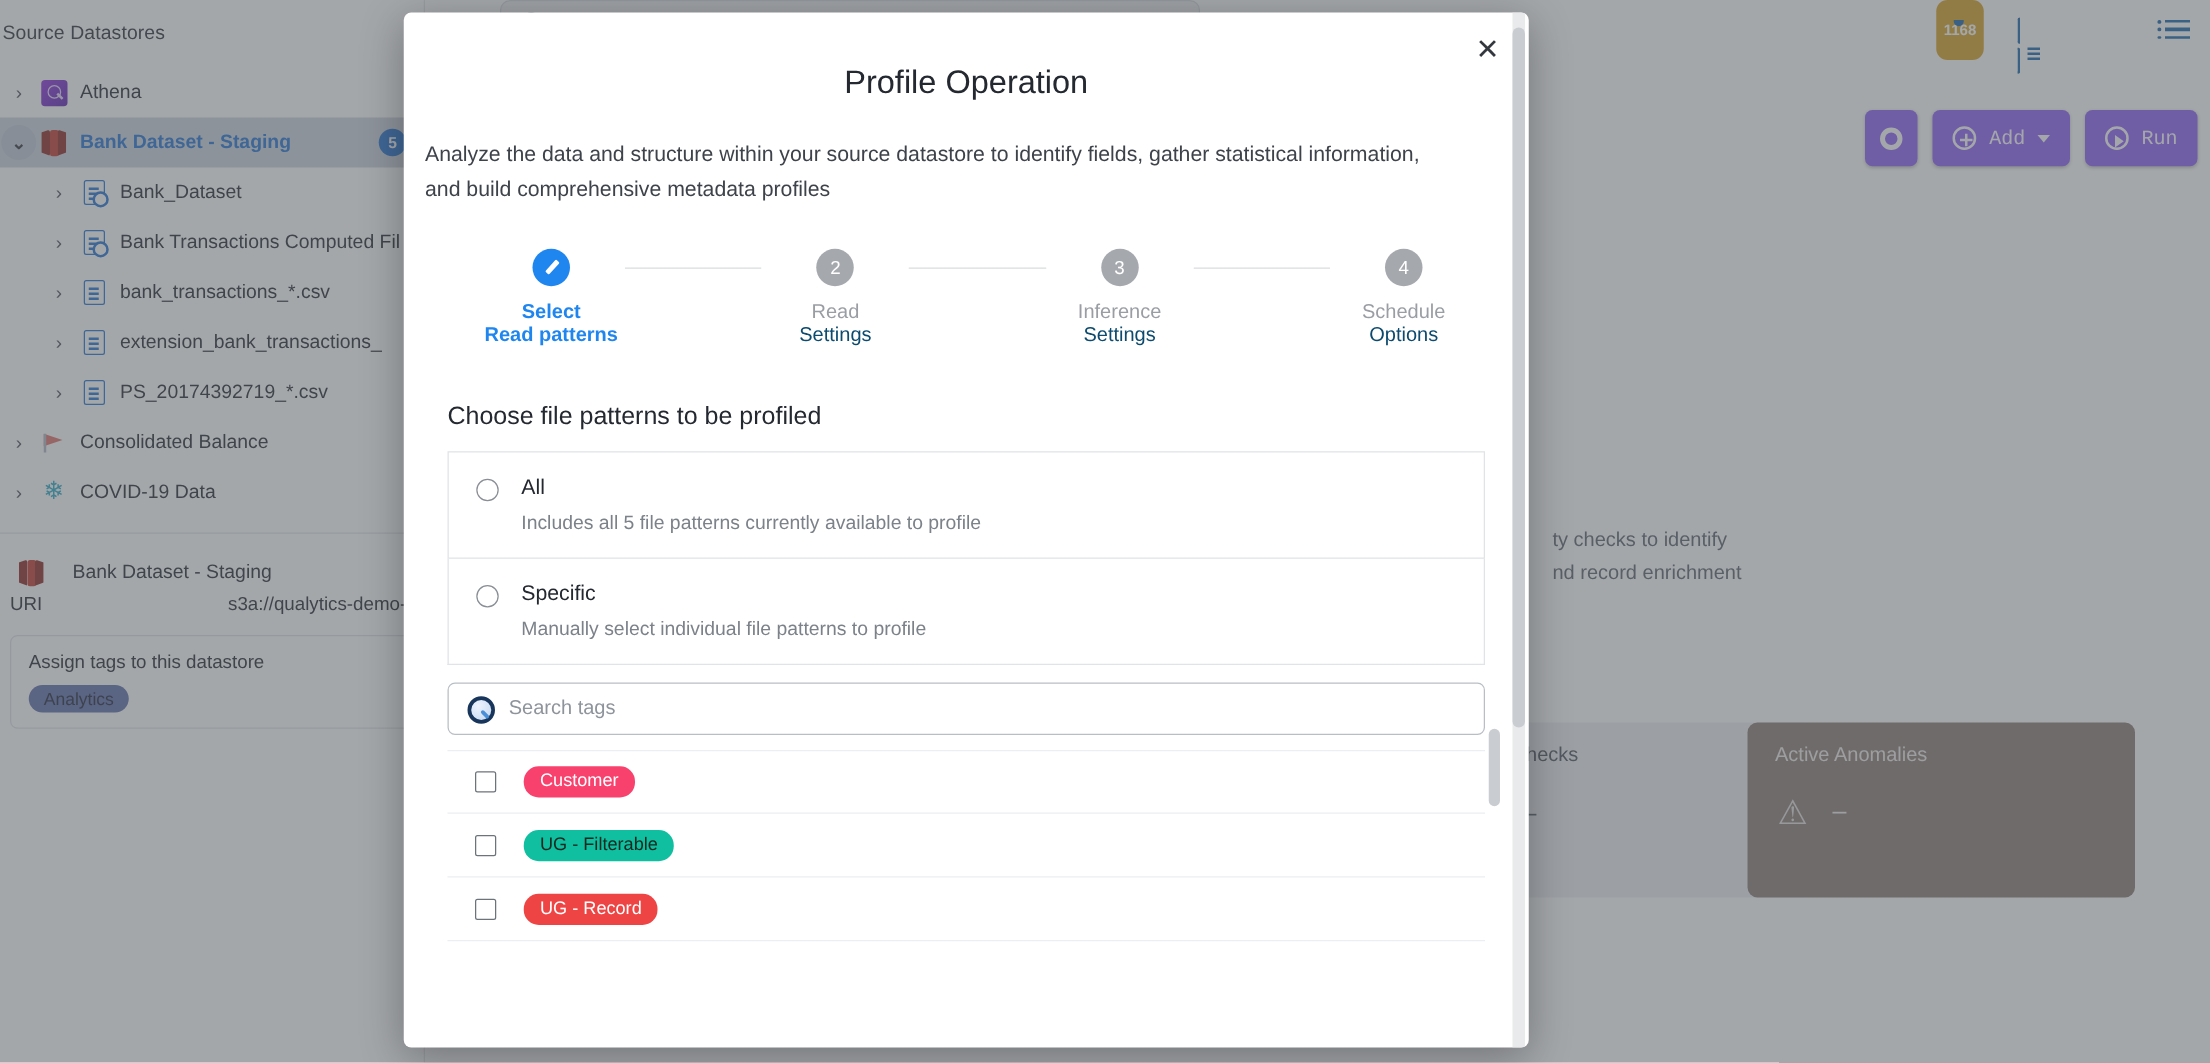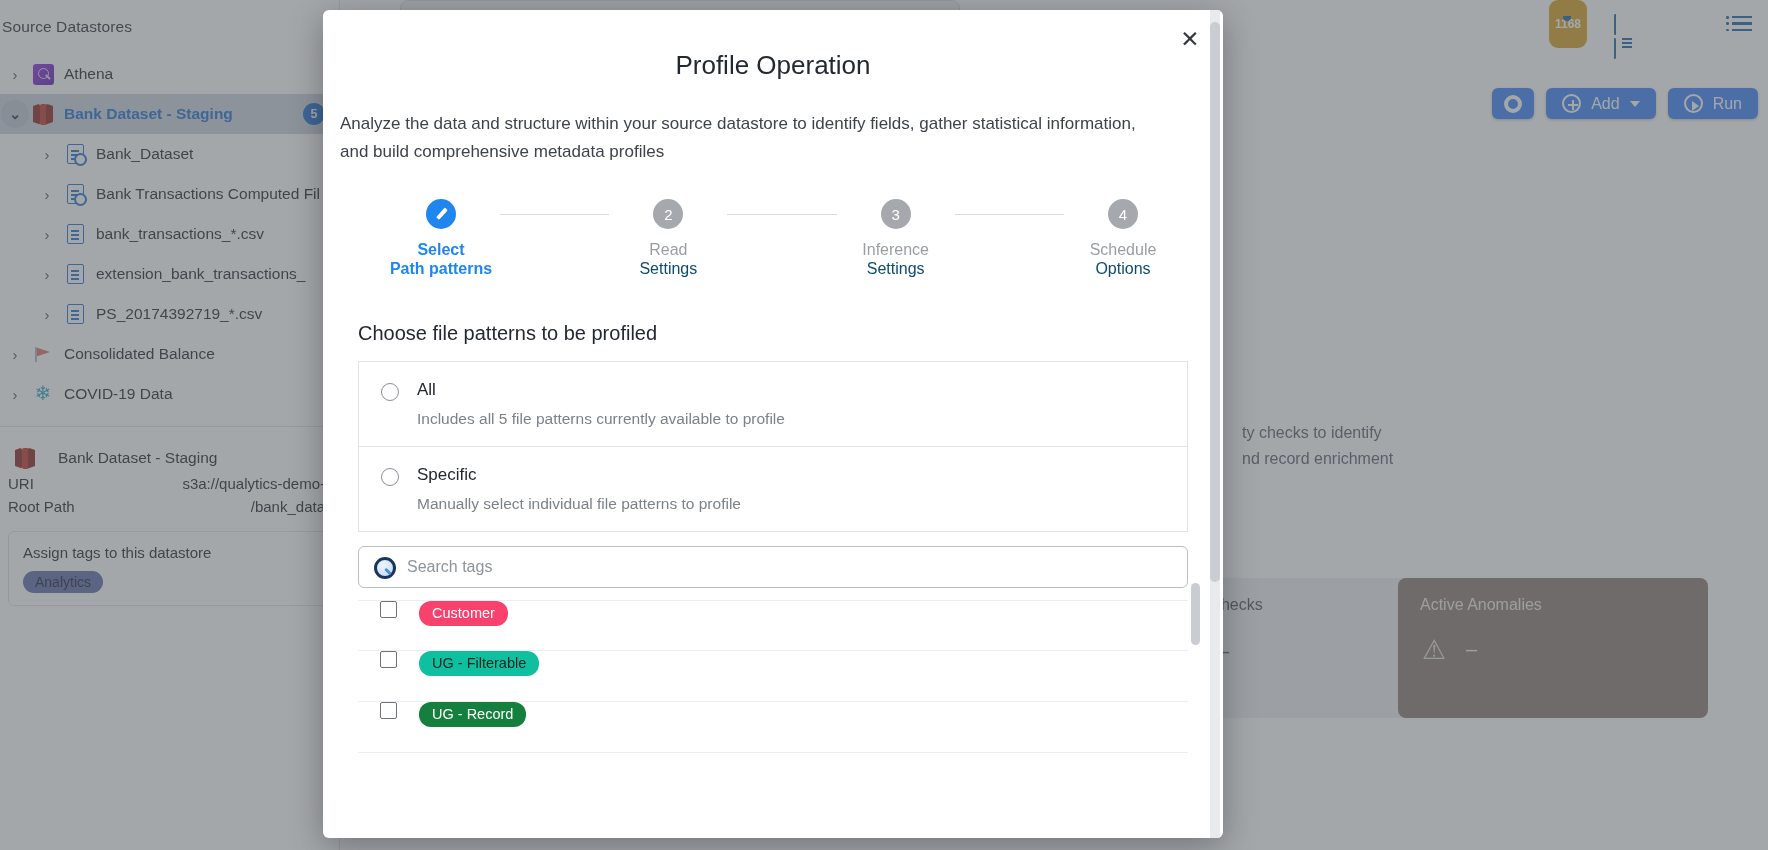--- a/index.html
+++ b/index.html
@@ -154,23 +154,23 @@
     background:#1565a8; box-shadow: 0 4px 0 #1565a8, 0 8px 0 #1565a8; }
   .moon-ico { width: 22px; height: 22px; border-radius: 50%;
     box-shadow: inset -6px 3px 0 0 #1565a8; transform: rotate(-18px); }
   .list-ico { width: 22px; height: 16px; }
   .list-ico i { display:block; height:2.4px; background:#1565a8; margin-bottom:4px; margin-left:6px;}
   .list-ico i::before { content:""; position:absolute; left:0; width:2.6px; height:2.6px;
     background:#1565a8; border-radius:50%; }
 
   .action-row { position: absolute; right: 10px; top: 88px; display: flex; gap: 12px; }
   .btn-blue {
-    background: #3b82f6; color: #fff; border-radius: 6px; height: 31px;
+    background: #8b5cf6; color: #fff; border-radius: 6px; height: 45px;
     display: flex; align-items: center; gap: 10px; padding: 0 16px;
-    font-size: 16px; box-shadow: 0 1px 3px rgba(0,0,0,.25);
+    font-size: 16px; box-shadow: 0 1px 3px rgba(0,0,0,.25); font-family: Liberation Mono, monospace;
   }
   .btn-sq { width: 42px; justify-content: center; padding: 0; }
   .gear-g { width: 18px; height: 18px; border-radius: 50%; border: 4px solid #fff; position: relative; }
   .plus-c { width: 19px; height: 19px; border-radius: 50%; border: 2px solid #fff; position: relative; }
   .plus-c::before, .plus-c::after { content:""; position:absolute; background:#fff; }
   .plus-c::before { left: 3.5px; top: 7.5px; width: 10px; height: 2px; }
   .plus-c::after  { top: 3.5px; left: 7.5px; height: 10px; width: 2px; }
   .play-c { width: 19px; height: 19px; border-radius: 50%; border: 2px solid #fff; position: relative; }
   .play-c::after { content:""; position:absolute; left:6px; top:4.5px;
     border-left: 7px solid #fff; border-top: 5px solid transparent; border-bottom: 5px solid transparent; }
@@ -289,21 +289,21 @@
     background: radial-gradient(circle at 35% 30%, #eef4ff 0%, #cfe0f5 70%);
   }
   .search-glyph::after {
     content: ""; position: absolute; left: 11px; top: 14px; width: 8px; height: 3px;
     background: #4a90d9; transform: rotate(45deg); border-radius: 2px;
   }
   .search-ph { font-size: 16px; color: #8e949c; }
 
   .tag-list { margin: 0 18px; }
   .tag-row {
-    display: flex; align-items: flex-start; gap: 22px;
+    display: flex; align-items: center; gap: 22px;
     height: 51px; padding-left: 22px; border-bottom: 1px solid #eceef1;
   }
   .tag-row:first-child { border-top: 1px solid #eceef1; margin-top: 12px; }
   .chkbox {
     width: 17px; height: 17px; border: 1.7px solid #6d737b; border-radius: 2px;
     flex: 0 0 17px; background: #fff;
   }
   .tag-pill {
     border-radius: 12px; padding: 4px 13px; font-size: 14.5px; line-height: 17px;
   }
@@ -416,24 +416,20 @@
             <i class="lobe l3"></i>
           </span>
       </span>
       <span>Bank Dataset - Staging</span>
     </div>
 
     <div class="kv">
       <span class="k">URI</span>
       <span class="v">s3a://qualytics-demo-</span>
     </div>
-    <div class="kv">
-      <span class="k">Root Path</span>
-      <span class="v">/bank_data</span>
-    </div>
 
 
     <div class="panel">
       <div class="lbl">
           <span>Assign tags to this datastore</span>
         </div>
       <span class="chip">Analytics</span>
     </div>
   </div>
 
@@ -503,21 +499,21 @@
     <div class="modal-title">Profile Operation</div>
 
     <div class="modal-desc">Analyze the data and structure within your source datastore to identify fields, gather statistical information, and build comprehensive metadata profiles</div>
 
     <div class="stepper">
       <div class="step active">
         <div class="step-dot active">
             <span class="pencil"></span>
           </div>
         <div class="step-lbl1">Select</div>
-        <div class="step-lbl2">Path patterns</div>
+        <div class="step-lbl2">Read patterns</div>
       </div>
       <div class="step-line"></div>
       <div class="step">
         <div class="step-dot">2</div>
         <div class="step-lbl1">Read</div>
         <div class="step-lbl2">Settings</div>
       </div>
       <div class="step-line"></div>
       <div class="step">
         <div class="step-dot">3</div>
@@ -562,21 +558,21 @@
       <div class="tag-row">
         <span class="chkbox"></span>
         <span class="tag-pill" style="background:#f8416c;color:#ffffff;">Customer</span>
       </div>
       <div class="tag-row">
         <span class="chkbox"></span>
         <span class="tag-pill" style="background:#10bfa0;color:#14281f;">UG - Filterable</span>
       </div>
       <div class="tag-row">
         <span class="chkbox"></span>
-        <span class="tag-pill" style="background:#15803d;color:#ffffff;">UG - Record</span>
+        <span class="tag-pill" style="background:#ef4444;color:#ffffff;">UG - Record</span>
       </div>
     </div>
 
     <div class="iscroll-thumb"></div>
   </div>
 
   <div class="mscroll-track"></div>
   <div class="mscroll-thumb"></div>
 </div>
 

